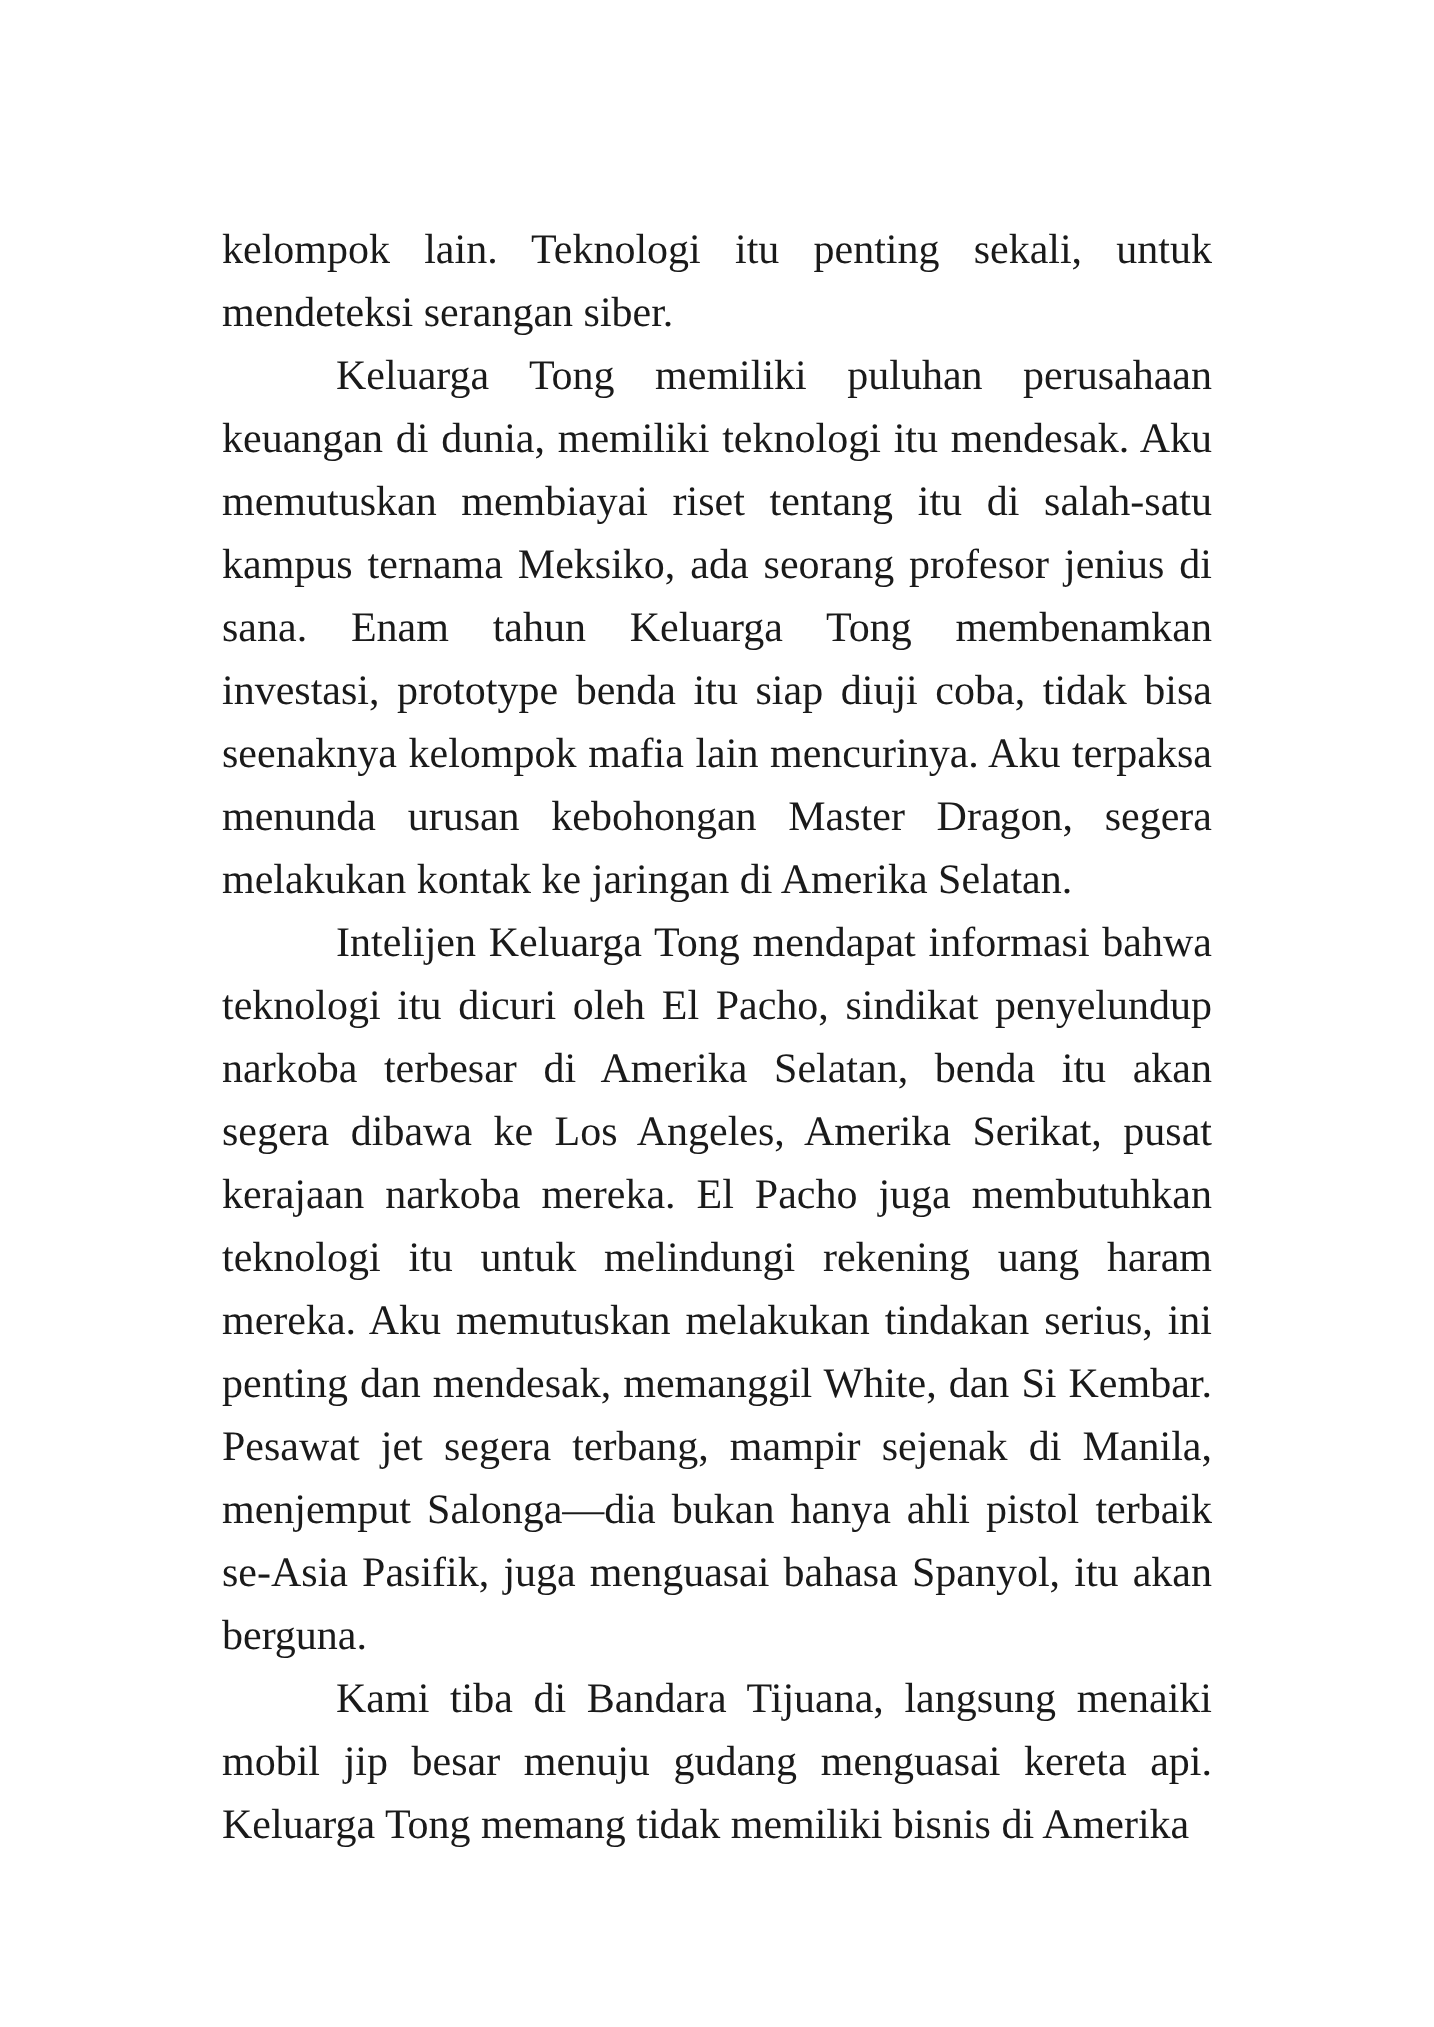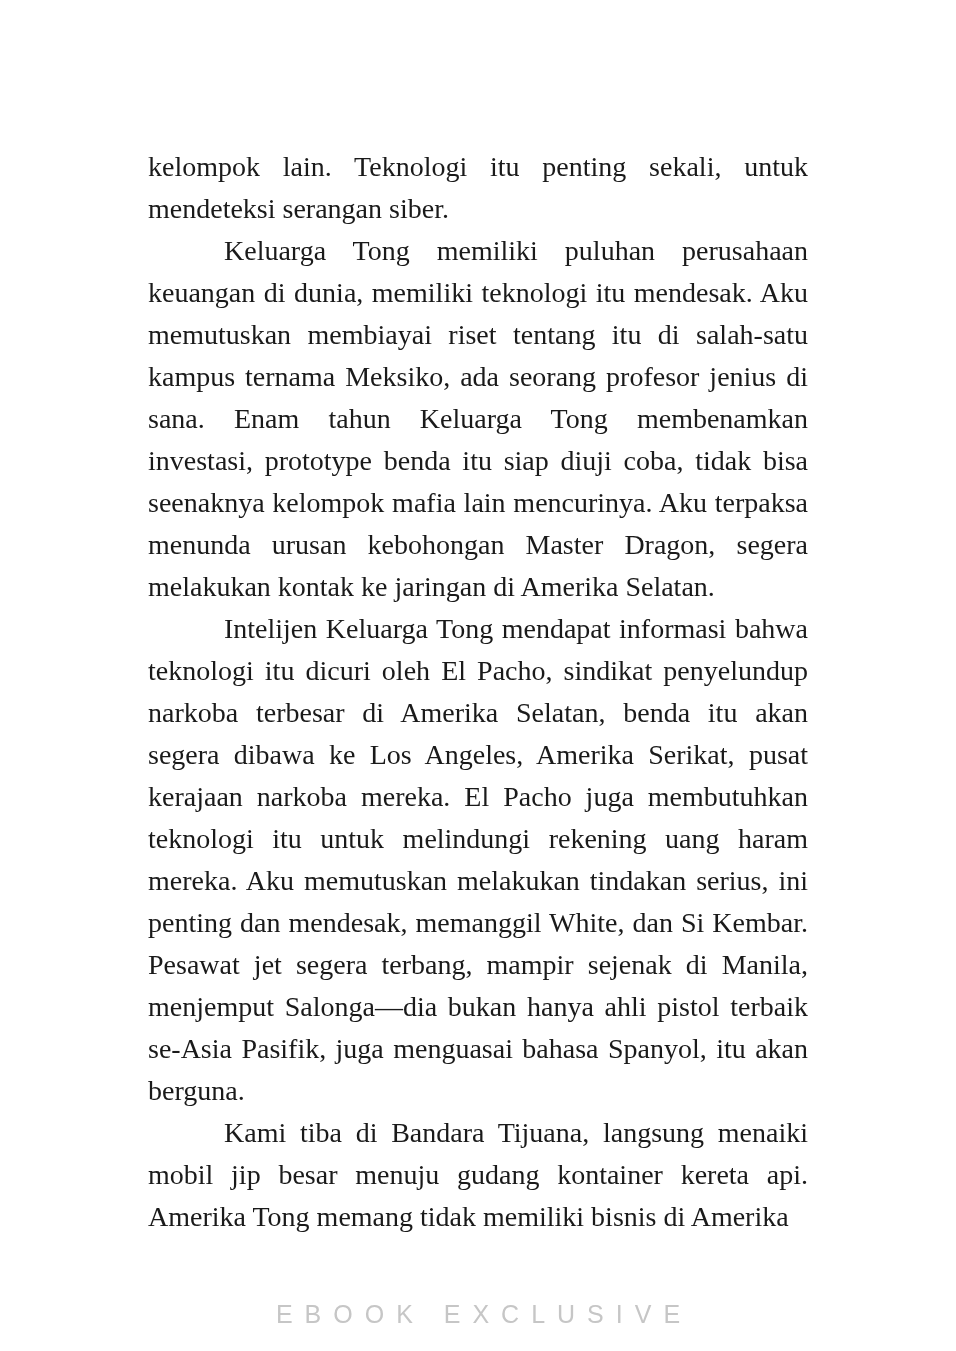--- a/index.html
+++ b/index.html
@@ -56,19 +56,18 @@
 <div class="page">
 
   <div class="text-block">
 
     <p class="continuation">kelompok lain. Teknologi itu penting sekali, untuk mendeteksi serangan siber.</p>
 
     <p><span>Keluarga Tong memiliki puluhan perusahaan keuangan di dunia, memiliki teknologi itu mendesak. Aku memutuskan membiayai riset tentang itu di salah-satu kampus ternama Meksiko, ada seorang profesor jenius di sana. Enam tahun Keluarga Tong membenamkan investasi, </span><span class="italic-word">prototype</span><span> benda itu siap diuji coba, tidak bisa seenaknya kelompok mafia lain mencurinya. Aku terpaksa menunda urusan kebohongan Master Dragon, segera melakukan kontak ke jaringan di Amerika Selatan.</span></p>
 
     <p>Intelijen Keluarga Tong mendapat informasi bahwa teknologi itu dicuri oleh El Pacho, sindikat penyelundup narkoba terbesar di Amerika Selatan, benda itu akan segera dibawa ke Los Angeles, Amerika Serikat, pusat kerajaan narkoba mereka. El Pacho juga membutuhkan teknologi itu untuk melindungi rekening uang haram mereka. Aku memutuskan melakukan tindakan serius, ini penting dan mendesak, memanggil White, dan Si Kembar. Pesawat jet segera terbang, mampir sejenak di Manila, menjemput Salonga—dia bukan hanya ahli pistol terbaik se-Asia Pasifik, juga menguasai bahasa Spanyol, itu akan berguna.</p>
 
-    <p>Kami tiba di Bandara Tijuana, langsung menaiki mobil jip besar menuju gudang kontainer kereta api. Amerika Tong memang tidak memiliki bisnis di Amerika</p>
+    <p>Kami tiba di Bandara Tijuana, langsung menaiki mobil jip besar menuju gudang menguasai kereta api. Keluarga Tong memang tidak memiliki bisnis di Amerika</p>
 
   </div>
 
-  <div class="footer">EBOOK EXCLUSIVE</div>
 
 </div>
 
 </body></html>

